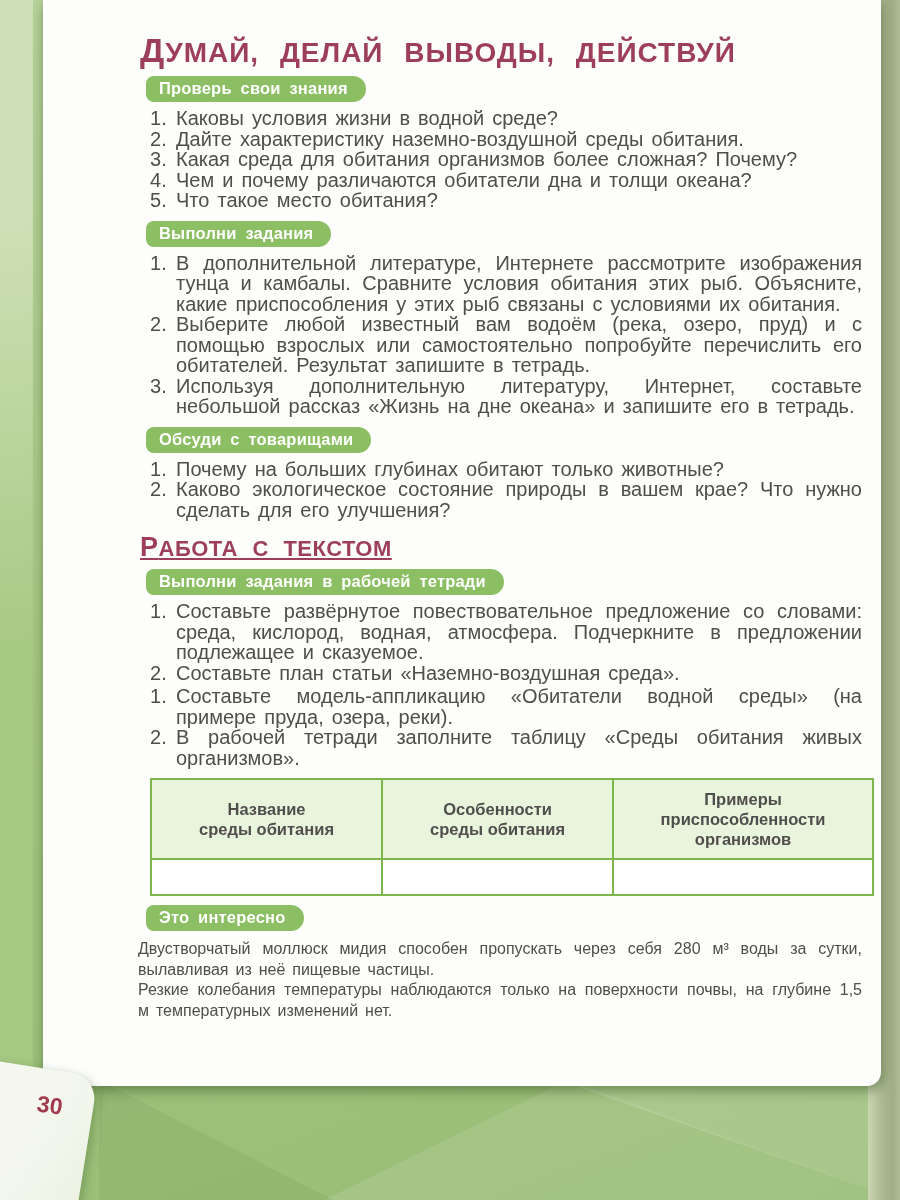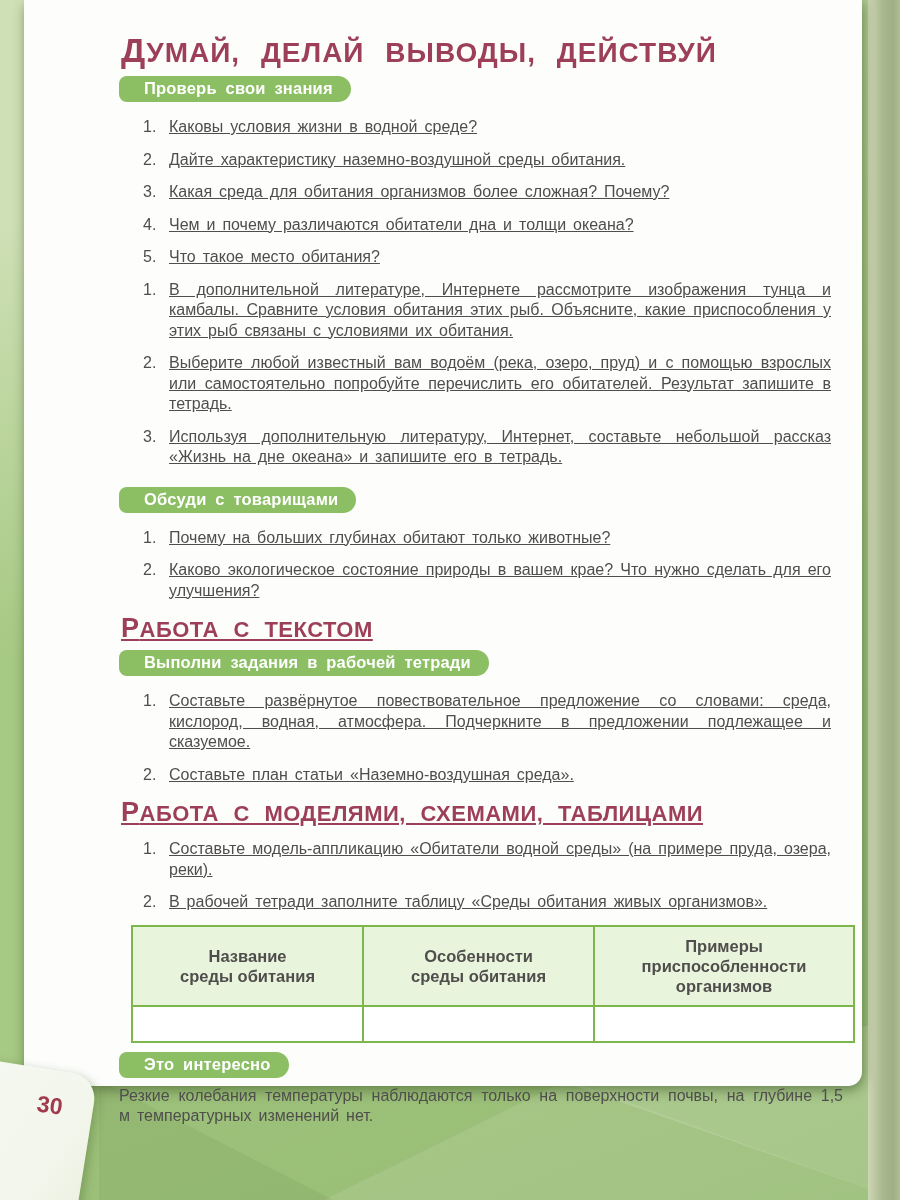--- a/index.html
+++ b/index.html
@@ -23,53 +23,52 @@
   .f3{background:rgba(0,40,0,.05);clip-path:polygon(11% 90%,37% 100%,11% 100%);}
   .strip-left{
     position:absolute;left:0;top:0;width:33px;height:1200px;
     background:linear-gradient(to bottom,var(--left-strip-top) 0%,var(--left-strip-top) 18%,var(--left-strip-bot) 55%);
   }
   .strip-right{
     position:absolute;right:0;top:0;width:32px;height:1200px;
     background:linear-gradient(to right,var(--right-strip-light) 0%,#aab98f 45%,var(--right-strip-dark) 78%,#b0bd95 100%);
   }
   .page{
-    position:absolute;left:24px;top:0;width:838px;height:1086px;
+    position:absolute;left:43px;top:0;width:838px;height:1086px;
     background:var(--page-bg);
     border-radius:0 0 14px 14px;
     box-shadow:0 6px 12px rgba(50,70,30,.38), 4px 0 8px rgba(50,70,30,.18);
   }
   .content{padding:0 19px 0 95px;color:var(--text-gray);}
   h1{
     margin:34px 0 0 2px;font-size:28px;line-height:32px;font-weight:bold;
     color:var(--heading-maroon);text-transform:uppercase;
     letter-spacing:1px;word-spacing:12px;
   }
   h1::first-letter{font-size:34px;}
   h2{
     margin:14px 0 0 2px;font-size:22px;line-height:26px;font-weight:bold;
     color:var(--heading-maroon);text-transform:uppercase;
     letter-spacing:.5px;word-spacing:8px;text-decoration:underline;
   }
   h2::first-letter{font-size:27px;}
   .badge{
-    display:inline-block;margin:7px 0 3px;
+    display:inline-block;margin:7px 8px 3px;
     background:var(--badge-green);color:#ffffff;
     font-size:16.5px;font-weight:bold;line-height:19px;
-    padding:3px 18px 4px 25px;border-radius:9px 15px 15px 9px;
+    padding:3px 18px 4px 13px;border-radius:9px 15px 15px 9px;
     word-spacing:4px;letter-spacing:.2px;
   }
   ol{
     list-style:none;margin:3px 0 3px;padding:0;counter-reset:n;
   }
   ol li{
-    position:relative;padding-left:38px;margin:12px;
-    font-size:16px;line-height:20.5px;text-align:justify;
+    position:relative;padding-left:38px;margin:0;
+    font-size:20px;line-height:20.5px;text-align:justify;
     word-spacing:2.5px;
-    text-decoration:underline;
   }
   ol li::before{
     counter-increment:n;content:counter(n) ".";
     position:absolute;left:12px;top:0;
   }
   table{
     width:100%;border-collapse:collapse;margin:10px 12px 2px;
     table-layout:fixed;
   }
   th{
@@ -115,40 +114,40 @@
 
     <div class="badge">Проверь свои знания</div>
     <ol>
       <li>Каковы условия жизни в водной среде?</li>
       <li>Дайте характеристику наземно-воздушной среды обитания.</li>
       <li>Какая среда для обитания организмов более сложная? Почему?</li>
       <li>Чем и почему различаются обитатели дна и толщи океана?</li>
       <li>Что такое место обитания?</li>
     </ol>
 
+    <div class="badge">Выполни задания</div>
     <ol>
       <li>В дополнительной литературе, Интернете рассмотрите изображения тунца и камбалы. Сравните условия обитания этих рыб. Объясните, какие приспособления у этих рыб связаны с условиями их обитания.</li>
       <li>Выберите любой известный вам водоём (река, озеро, пруд) и с помощью взрослых или самостоятельно попробуйте перечислить его обитателей. Результат запишите в тетрадь.</li>
       <li>Используя дополнительную литературу, Интернет, составьте небольшой рассказ «Жизнь на дне океана» и запишите его в тетрадь.</li>
     </ol>
 
     <div class="badge">Обсуди с товарищами</div>
     <ol>
       <li>Почему на больших глубинах обитают только животные?</li>
       <li>Каково экологическое состояние природы в вашем крае? Что нужно сделать для его улучшения?</li>
     </ol>
 
     <h2>Работа с текстом</h2>
     <div class="badge">Выполни задания в рабочей тетради</div>
     <ol>
       <li>Составьте развёрнутое повествовательное предложение со словами: среда, кислород, водная, атмосфера. Подчеркните в предложении подлежащее и сказуемое.</li>
       <li>Составьте план статьи «Наземно-воздушная среда».</li>
     </ol>
 
-    <h2>Работа с моделями, схемами, таблицами</h2>
     <ol>
       <li>Составьте модель-аппликацию «Обитатели водной среды» (на примере пруда, озера, реки).</li>
       <li>В рабочей тетради заполните таблицу «Среды обитания живых организмов».</li>
     </ol>
 
     <table>
       <colgroup>
           <col class="c1">
           <col class="c2">
           <col class="c3">
@@ -168,20 +167,21 @@
         <tr>
           <td></td>
           <td></td>
           <td></td>
         </tr>
       </tbody>
     </table>
 
     <div class="badge">Это интересно</div>
     <div class="paras">
+      <p>Двустворчатый моллюск мидия способен пропускать через себя 280 м³ воды за сутки, вылавливая из неё пищевые частицы.</p>
       <p>Резкие колебания температуры наблюдаются только на поверхности почвы, на глубине 1,5 м температурных изменений нет.</p>
     </div>
 
   </div>
 </div>
 
 <div class="corner-card"></div>
 <div class="page-number">30</div>
 
 </body></html>

